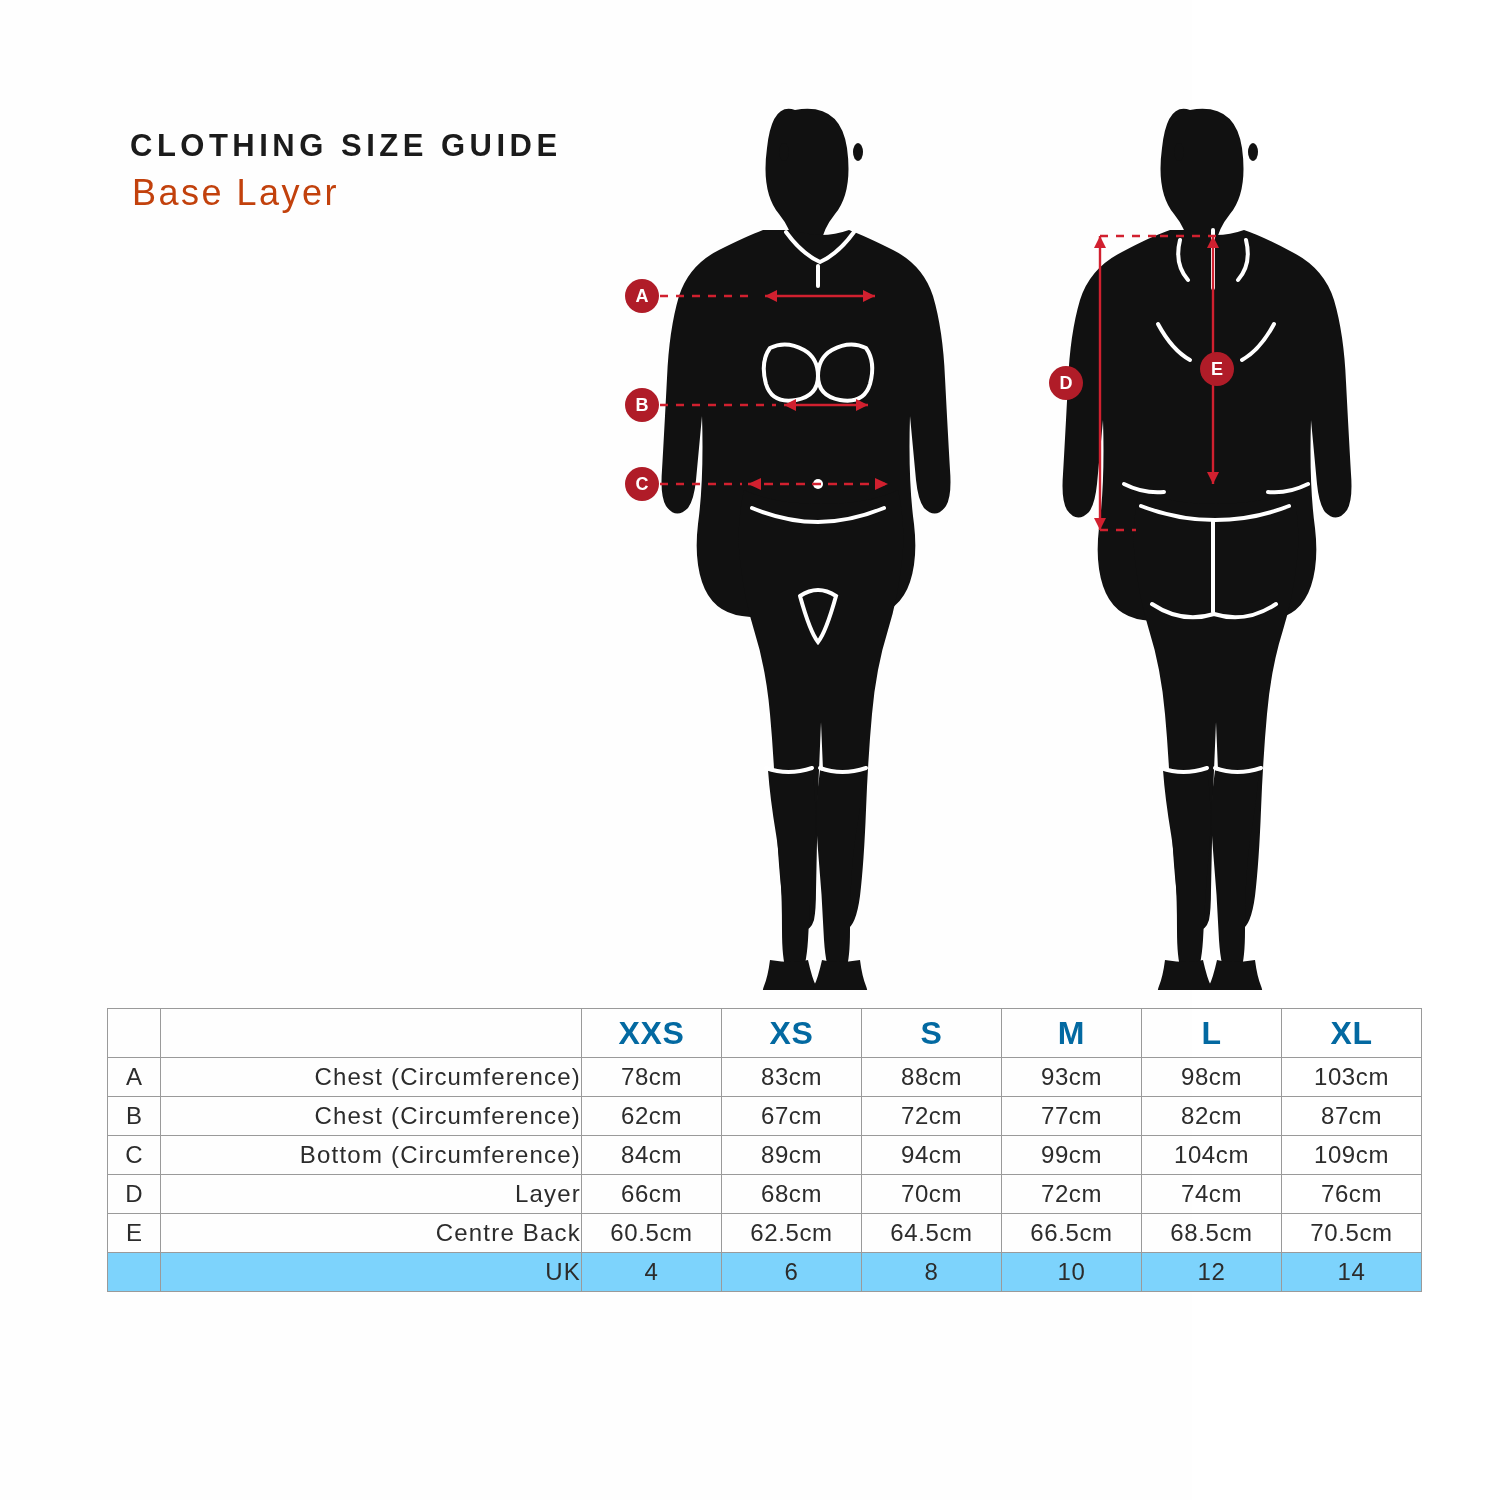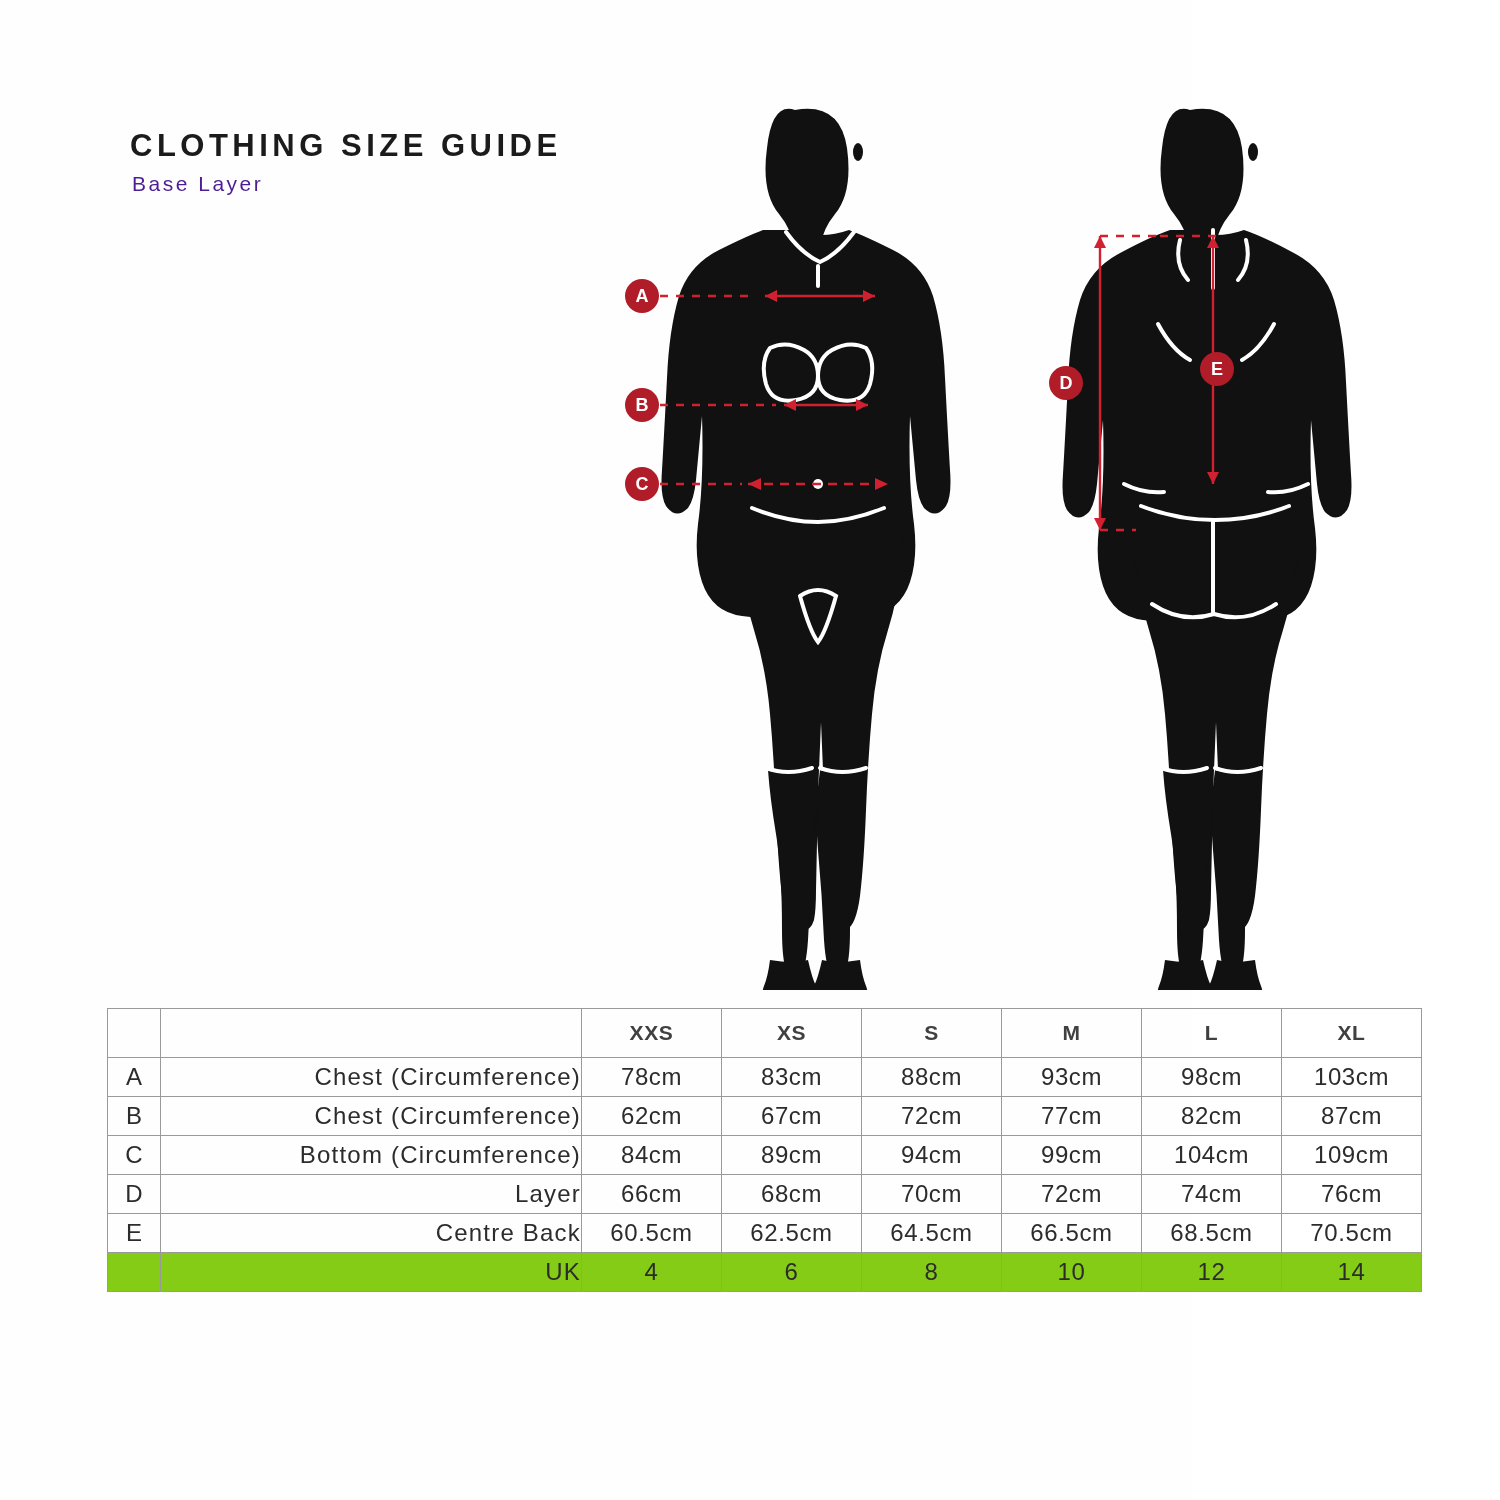--- a/index.html
+++ b/index.html
@@ -29,23 +29,23 @@
   }
   .title {
     font-size: 31px;
     font-weight: bold;
     letter-spacing: 4.5px;
     color: #1b1b1b;
     margin: 0;
     white-space: nowrap;
   }
   .subtitle {
-    font-size: 21px;
+    font-size: 36px;
     letter-spacing: 2.5px;
-    color: #4c1d95;
+    color: #c2410c;
     margin: 8px 0 0 2px;
     white-space: nowrap;
   }
   
   .figures {
     position: absolute;
     left: 0;
     top: 80px;
     width: 1500px;
     height: 910px;
@@ -84,32 +84,32 @@
     font-weight: normal;
     font-size: 24px;
     color: #2c2c2c;
     padding: 0;
   }
   .col-key   { width: 52px;  text-align: center; }
   .col-label { width: 398px; text-align: right; padding-left: 22px !important; letter-spacing: 1.2px; }
   .col-size  { width: 139px; text-align: center; letter-spacing: 0.6px; }
   thead th.col-size {
     font-weight: bold;
-    font-size: 21px;
-    color: #404040;
+    font-size: 32px;
+    color: #0369a1;
     height: 48px;
   }
   thead th.col-key, thead th.col-label { border-top: 1px solid #9a9a9a; }
   td.key-cell {
     font-weight: bold;
     color: #b01c28;
     text-align: center;
     font-size: 23px;
   }
-  tr.shaded td { background: #84cc16; }
+  tr.shaded td { background: #7dd3fc; }
   tr.shaded td.col-label { color: #2c2c2c; }
 </style>
 </head>
 <body>
 
 <div class="page">
 
   <div class="title-block">
     <div class="title">CLOTHING SIZE GUIDE</div>
     <div class="subtitle">Base Layer</div>

